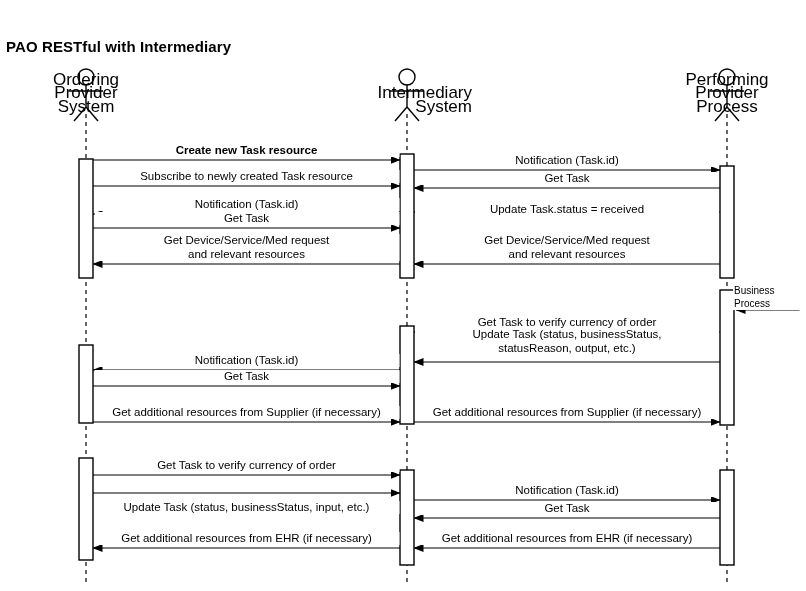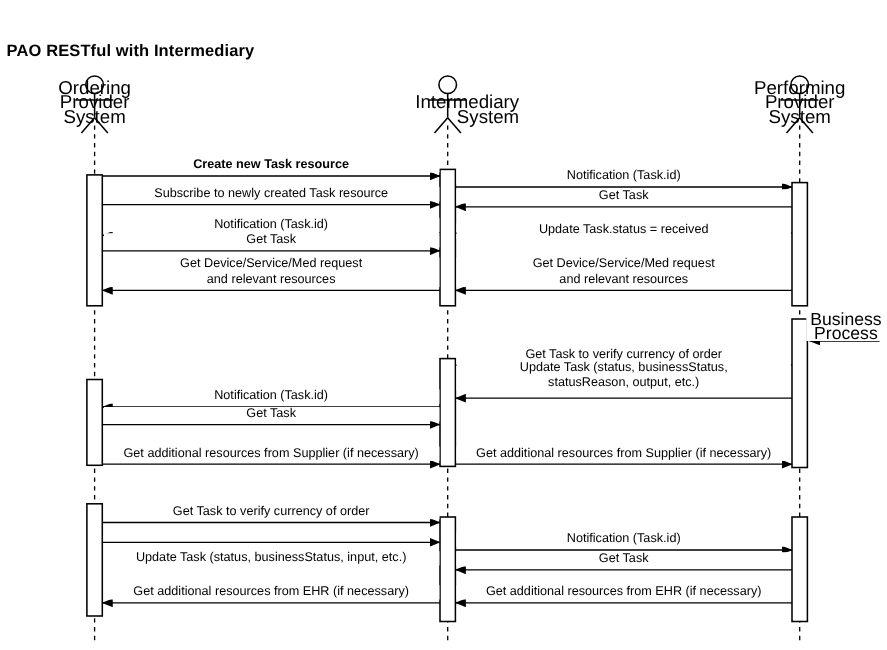--- a/index.html
+++ b/index.html
@@ -48,22 +48,22 @@
     text-align: center;
     font-size: 11.5px;
     line-height: 13.5px;
     white-space: pre-line;
     transform: translateX(-50%);
     background: #ffffff;
     padding: 0 2px;
   }
   .loop-label {
     position: absolute;
-    text-align: center;
-    font-size: 16px;
+    text-align: left;
+    font-size: 10px;
     line-height: 12.5px;
     white-space: pre-line;
     transform: translateX(-50%);
     background: #ffffff;
     padding: 0 1px;
   }
 </style>
 </head>
 <body>
 
@@ -137,21 +137,21 @@
   </svg>
 
   <div id="labels-layer">
       <div class="actor-label" style="left: 86px; top: 72.5px; width: 130px;">Ordering
 Provider
 System</div>
       <div class="actor-label" style="left: 407px; top: 86px; width: 130px; text-align: right;">Intermediary
 System</div>
       <div class="actor-label" style="left: 727px; top: 72.5px; width: 130px;">Performing
 Provider
-System</div>
+Process</div>
       <div class="msg-label" style="left: 246.5px; top: 143.5px; width: 301px; font-weight: bold;">Create new Task resource</div>
       <div class="msg-label" style="left: 567px; top: 153.5px; width: 300px;">Notification (Task.id)</div>
       <div class="msg-label" style="left: 246.5px; top: 169.5px; width: 301px;">Subscribe to newly created Task resource</div>
       <div class="msg-label" style="left: 567px; top: 171.5px; width: 300px;">Get Task</div>
       <div class="msg-label" style="left: 567px; top: 203px; width: 300px;">Update Task.status = received</div>
       <div class="msg-label" style="left: 246.5px; top: 197.5px; width: 301px;">Notification (Task.id)</div>
       <div class="msg-label" style="left: 246.5px; top: 211.5px; width: 301px;">Get Task</div>
       <div class="msg-label" style="left: 246.5px; top: 234px; width: 301px;">Get Device/Service/Med request
 and relevant resources</div>
       <div class="msg-label" style="left: 567px; top: 234px; width: 300px;">Get Device/Service/Med request

